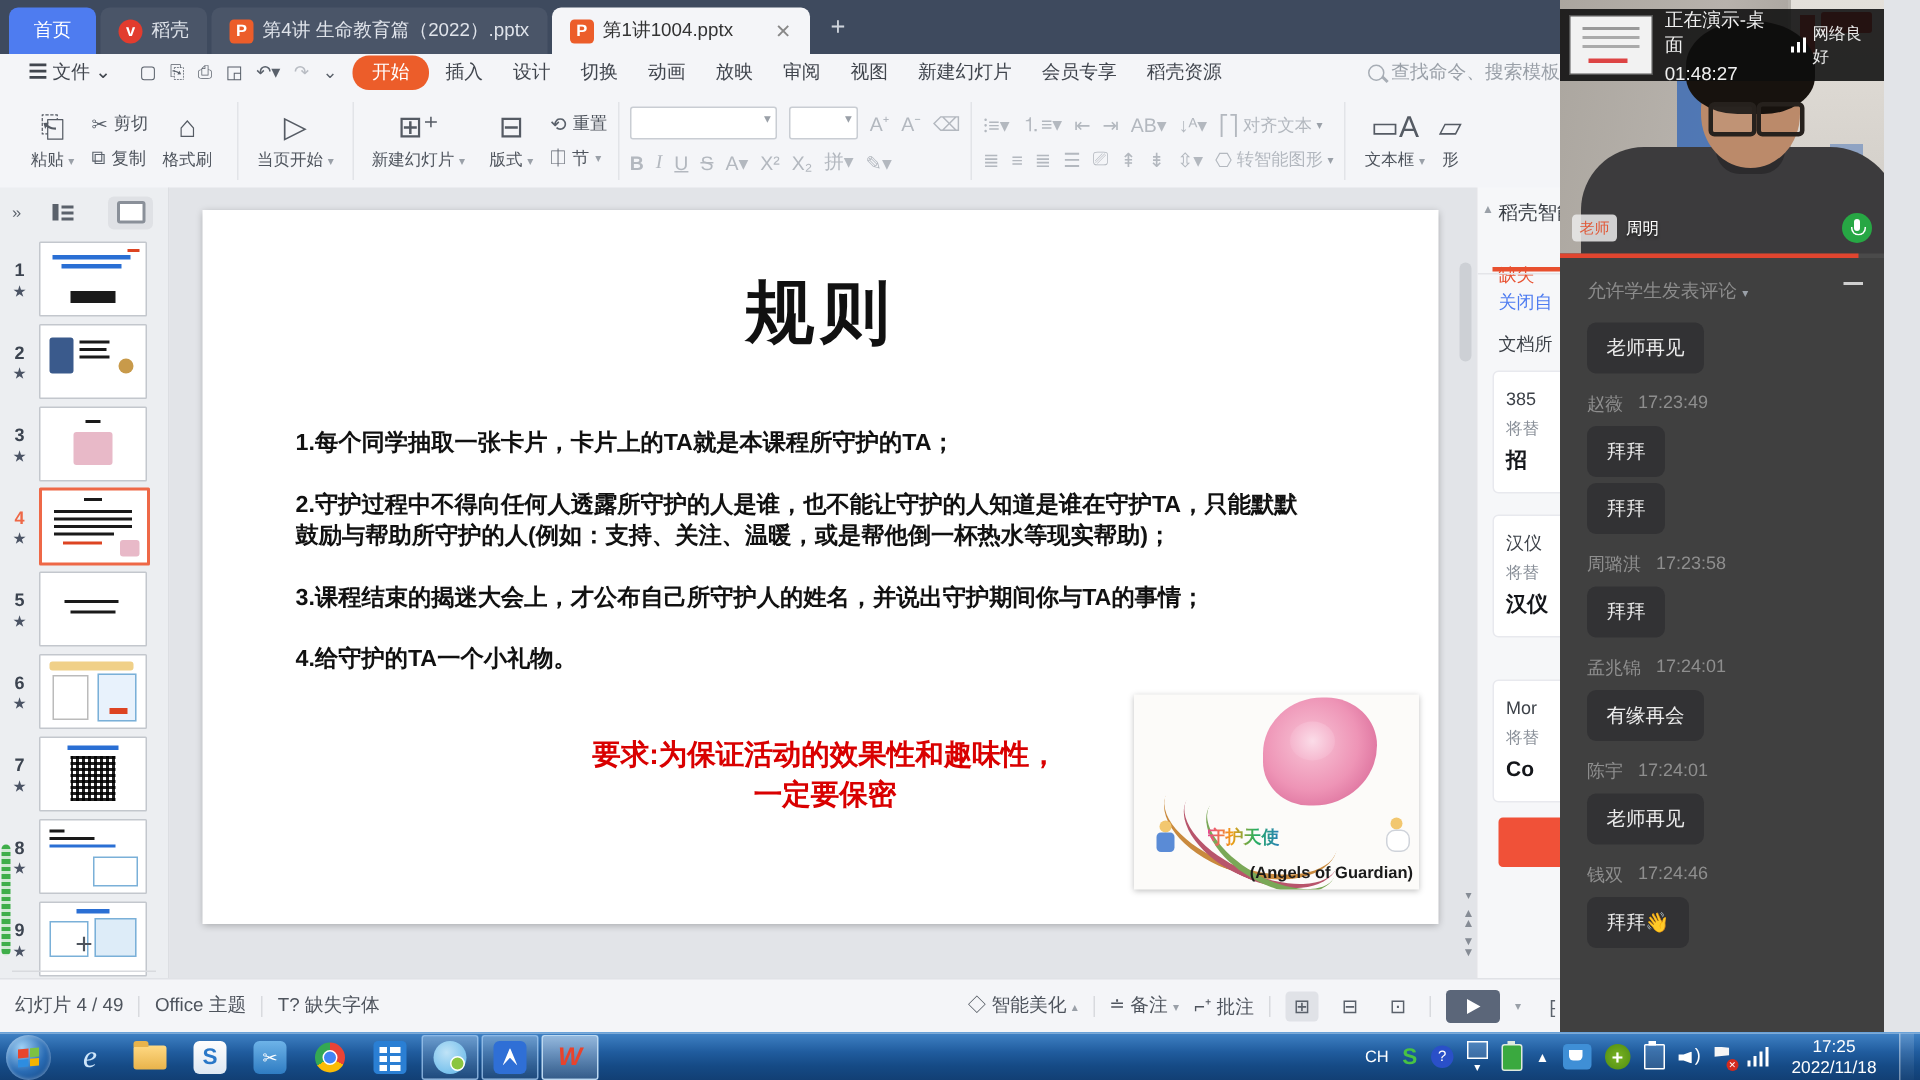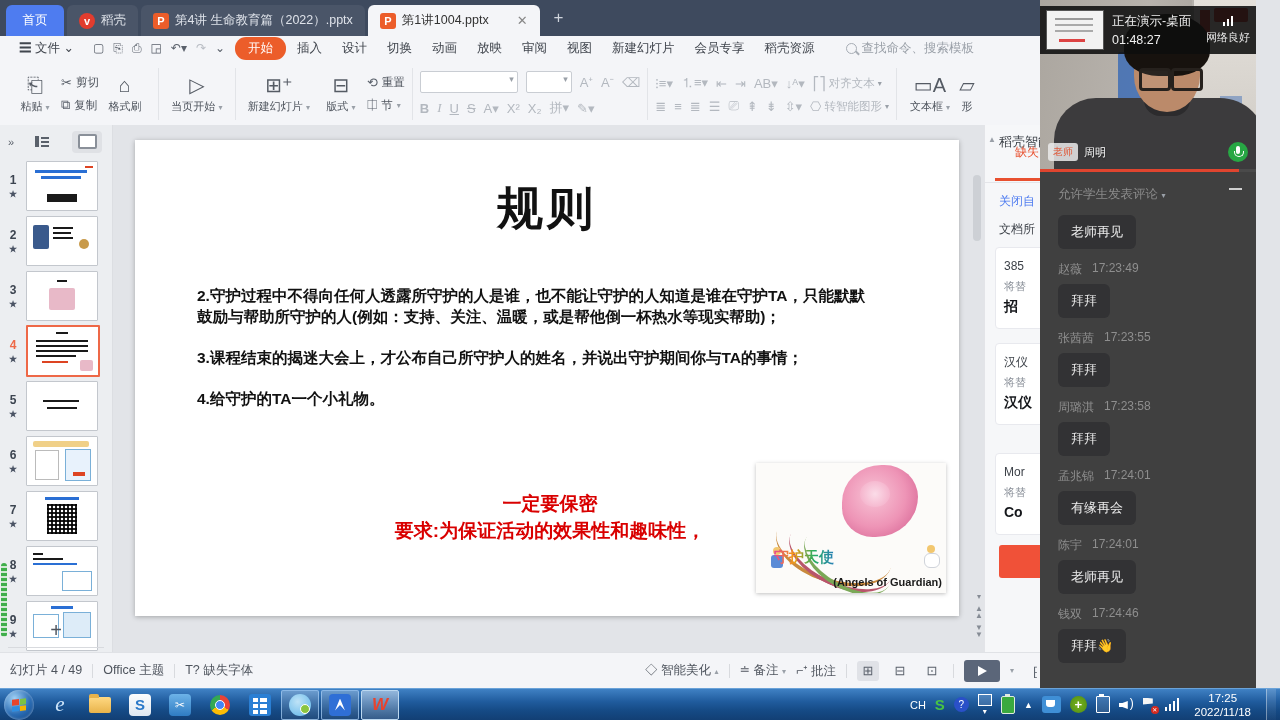--- a/index.html
+++ b/index.html
@@ -19,21 +19,21 @@
   .storelogo{width:16px;height:16px;border-radius:8px;background:#e23c2e;color:#fff;font-size:11px;
            display:flex;align-items:center;justify-content:center;font-weight:bold;}
   .tabclose{color:#888;font-size:13px;margin-left:22px;}
   .tabplus{color:#cfd4dc;font-size:17px;margin:0 0 8px 14px;}
   
   #menubar{height:24px;display:flex;align-items:center;font-size:12.5px;color:#41464e;padding-left:10px;gap:2px;}
   .mi{padding:2px 9px;}
   .qicons{display:flex;gap:9px;color:#5a616b;font-size:12px;margin:0 8px;align-items:center;}
   .qicons .dis{color:#b8bcc3;}
   .pill-start{background:#ec5d2a;color:#fff;border-radius:11px;padding:3px 13px;font-size:12.5px;}
-  #menusearch{margin-left:auto;margin-right:66px;color:#9aa0a8;display:flex;gap:5px;align-items:center;}
+  #menusearch{margin-left:auto;color:#9aa0a8;display:flex;gap:5px;align-items:center;}
   .mag{width:9px;height:9px;border:1.5px solid #a7adb5;border-radius:50%;position:relative;}
   .mag::after{content:"";position:absolute;width:5px;height:1.5px;background:#a7adb5;transform:rotate(45deg);right:-4px;bottom:-1px;}
   
   #ribbon{height:64px;border-bottom:1px solid #e0e2e6;display:flex;align-items:stretch;padding:2px 4px 0 4px;}
   .rgroup{display:flex;align-items:center;padding:0 5px;}
   .rdiv{width:1px;background:#e2e4e8;margin:6px 2px;}
   .bigbtn{width:52px;display:flex;flex-direction:column;align-items:center;justify-content:center;gap:3px;
           color:#4e545d;font-size:11px;text-align:center;}
   .bigbtn .bic{font-size:20px;line-height:22px;color:#555b64;}
   .smallcol{display:flex;flex-direction:column;justify-content:center;gap:7px;font-size:11.5px;color:#4e545d;}
@@ -94,31 +94,31 @@
       background:radial-gradient(circle,#fbdce8,#f3a8c4);}
   .cord1,.cord2,.cord3{position:absolute;border:0;border-bottom:4px solid #c9803a;border-radius:50%;}
   .cord1{left:18px;top:52px;width:120px;height:64px;transform:rotate(18deg);border-color:#c98a3e;}
   .cord2{left:30px;top:62px;width:110px;height:58px;transform:rotate(24deg);border-color:#b8556b;}
   .cord3{left:44px;top:70px;width:96px;height:52px;transform:rotate(30deg);border-color:#7aa857;}
   .angelL,.angelR{position:absolute;width:18px;height:22px;}
   .angelL{left:12px;bottom:24px;}  .angelR{right:6px;bottom:26px;}
   .angelL::before,.angelR::before{content:"";position:absolute;left:5px;top:0;width:8px;height:8px;border-radius:50%;background:#f2c76f;}
   .angelL::after{content:"";position:absolute;left:3px;top:8px;width:12px;height:13px;border-radius:3px;background:#5a8bd6;}
   .angelR::after{content:"";position:absolute;left:2px;top:8px;width:14px;height:13px;border-radius:6px;background:#fff;border:1px solid #cfd3da;}
-  #img-cap-cn{position:absolute;left:18px;bottom:26px;font-size:15px;font-weight:bold;
+  #img-cap-cn{position:absolute;left:49px;bottom:26px;font-size:12px;font-weight:bold;
      background:linear-gradient(90deg,#e84393,#f39c12,#27ae60,#2980b9);-webkit-background-clip:text;background-clip:text;color:transparent;}
   #img-cap-en{position:absolute;right:4px;bottom:5px;font-size:11px;font-weight:bold;color:#1a1a1a;}
   #vsb{position:absolute;right:3px;top:50px;width:8px;height:66px;border-radius:4px;background:#cdd0d5;}
   #navarrows{position:absolute;right:1px;bottom:14px;display:flex;flex-direction:column;align-items:center;gap:5px;
      color:#868c95;font-size:8px;line-height:7px;}
   
   #fontstrip{width:55px;background:#f6f7f9;border-left:1px solid #e3e4e8;position:relative;overflow:hidden;font-size:12px;color:#3c4148;}
   #fontstrip .collapse{position:absolute;left:3px;top:10px;font-size:8px;color:#9aa0a8;}
   .fs-title{position:absolute;left:14px;top:8px;font-size:13px;white-space:nowrap;}
-  .fs-tab{position:absolute;left:14px;top:19px;color:#e8502f;white-space:nowrap;margin-left:16px;}
+  .fs-tab{position:absolute;left:14px;top:50px;color:#e8502f;white-space:nowrap;}
   .fs-ul{position:absolute;left:10px;top:53px;width:60px;height:3px;background:#e8502f;}
   .fs-hr{position:absolute;left:0;top:57px;width:55px;height:1px;background:#e4e5e9;}
   .fs-link{position:absolute;left:14px;top:68px;color:#4e7cf0;white-space:nowrap;}
   .fs-doc{position:absolute;left:14px;top:96px;white-space:nowrap;}
   .fs-card{position:absolute;left:10px;width:64px;height:82px;background:#fff;border:1px solid #e8e9ee;border-radius:4px;padding:8px 0 0 8px;box-sizing:border-box;}
   .fs-card div{white-space:nowrap;line-height:20px;}
   .fs-c2{color:#8a9099;font-size:11px;}
   .fs-c3{font-weight:bold;font-size:14px;color:#14161a;}
   .fs-btn{position:absolute;left:14px;top:420px;width:50px;height:33px;background:#f05138;border-radius:3px;}
   
@@ -144,21 +144,21 @@
   .glassL{position:absolute;left:99px;top:68px;width:26px;height:17px;border:3px solid #26211d;border-radius:4px;background:rgba(250,250,250,.08);}
   .glassR{position:absolute;left:131px;top:68px;width:26px;height:17px;border:3px solid #26211d;border-radius:4px;}
   .body-sweater{position:absolute;left:14px;top:98px;width:212px;height:80px;border-radius:42px 46px 0 0;background:#3c3b3d;}
   .neckline{position:absolute;left:104px;top:100px;width:46px;height:16px;border-radius:0 0 20px 20px;background:#2c2b2d;}
   #infobar{position:absolute;top:6px;left:0;right:0;height:48px;background:rgba(14,14,14,.88);display:flex;align-items:center;padding:0 6px;gap:8px;}
   .minithumb{width:56px;height:38px;background:#f2f2f2;border:1px solid #555;position:relative;}
   .minithumb::before{content:"";position:absolute;left:8px;top:7px;width:38px;height:2px;background:#999;
      box-shadow:0 6px 0 #aaa,0 12px 0 #aaa;}
   .minithumb::after{content:"";position:absolute;left:12px;bottom:7px;width:26px;height:3px;background:#d44;}
   .presTxt{display:flex;flex-direction:column;gap:3px;color:#f0f0f0;font-size:12.5px;}
-  .netbox{margin-left:auto;display:flex;align-items:center;gap:4px;color:#e8e8e8;font-size:11px;flex-direction:column;}
+  .netbox{margin-left:auto;display:flex;align-items:center;gap:4px;color:#e8e8e8;font-size:11px;}
   .bars{display:flex;align-items:flex-end;gap:1.5px;}
   .bars i{width:2.5px;background:#fff;display:block;}
   #namebar{position:absolute;left:8px;right:8px;bottom:10px;display:flex;align-items:center;gap:6px;}
   .rolebadge{background:rgba(235,235,235,.85);color:#e05a3a;font-size:10px;padding:2px 5px;border-radius:3px;}
   .pname{color:#fff;font-size:11px;text-shadow:0 1px 2px rgba(0,0,0,.6);}
   .micbtn{margin-left:auto;width:20px;height:20px;border-radius:50%;background:#27a744;position:relative;}
   .micbtn::before{content:"";position:absolute;left:8px;top:4px;width:4px;height:8px;border-radius:2px;background:#fff;}
   .micbtn::after{content:"";position:absolute;left:6px;top:9px;width:8px;height:5px;border:1.5px solid #fff;border-top:0;border-radius:0 0 5px 5px;}
   #volline{position:absolute;left:0;bottom:0;height:3px;width:100%;background:#4a4a4a;}
   #volline i{display:block;height:100%;width:92%;background:#e0452f;}
@@ -523,27 +523,28 @@
 
       <div class="greenbar"></div>
       <div id="sp-plus">+</div>
       <div id="sp-bline"></div>
     </div>
 
     <div id="canvas">
       <div id="slide">
         <div id="slide-title">规则</div>
         <div id="slide-body">
+          <p>1.每个同学抽取一张卡片，卡片上的TA就是本课程所守护的TA；</p>
           <p>2.守护过程中不得向任何人透露所守护的人是谁，也不能让守护的人知道是谁在守护TA，只能默默鼓励与帮助所守护的人(例如：支持、关注、温暖，或是帮他倒一杯热水等现实帮助)；</p>
           <p>3.课程结束的揭迷大会上，才公布自己所守护人的姓名，并说出守护期间你与TA的事情；</p>
           <p>4.给守护的TA一个小礼物。</p>
         </div>
         <div id="slide-note">
+          <div>要求:为保证活动的效果性和趣味性，</div>
           <div>一定要保密</div>
-          <div>要求:为保证活动的效果性和趣味性，</div>
         </div>
         <div id="slide-img">
           <div class="flower"></div>
           <div class="cord1"></div>
           <div class="cord2"></div>
           <div class="cord3"></div>
           <div class="angelL"></div>
           <div class="angelR"></div>
           <div id="img-cap-cn">守护天使</div>
           <div id="img-cap-en">(Angels of Guardian)</div>
@@ -651,24 +652,20 @@
   <div id="chatpanel">
     <div class="minimize"></div>
     <div id="permission"><span>允许学生发表评论</span> <span class="dd">▾</span></div>
     <div id="msgs">
       <div class="bubble">老师再见</div>
       <div class="mname">
           <span>赵薇</span>
           <span>17:23:49</span>
         </div>
       <div class="bubble">拜拜</div>
-      <div class="mname">
-          <span>张茜茜</span>
-          <span>17:23:55</span>
-        </div>
       <div class="bubble">拜拜</div>
       <div class="mname">
           <span>周璐淇</span>
           <span>17:23:58</span>
         </div>
       <div class="bubble">拜拜</div>
       <div class="mname">
           <span>孟兆锦</span>
           <span>17:24:01</span>
         </div>

